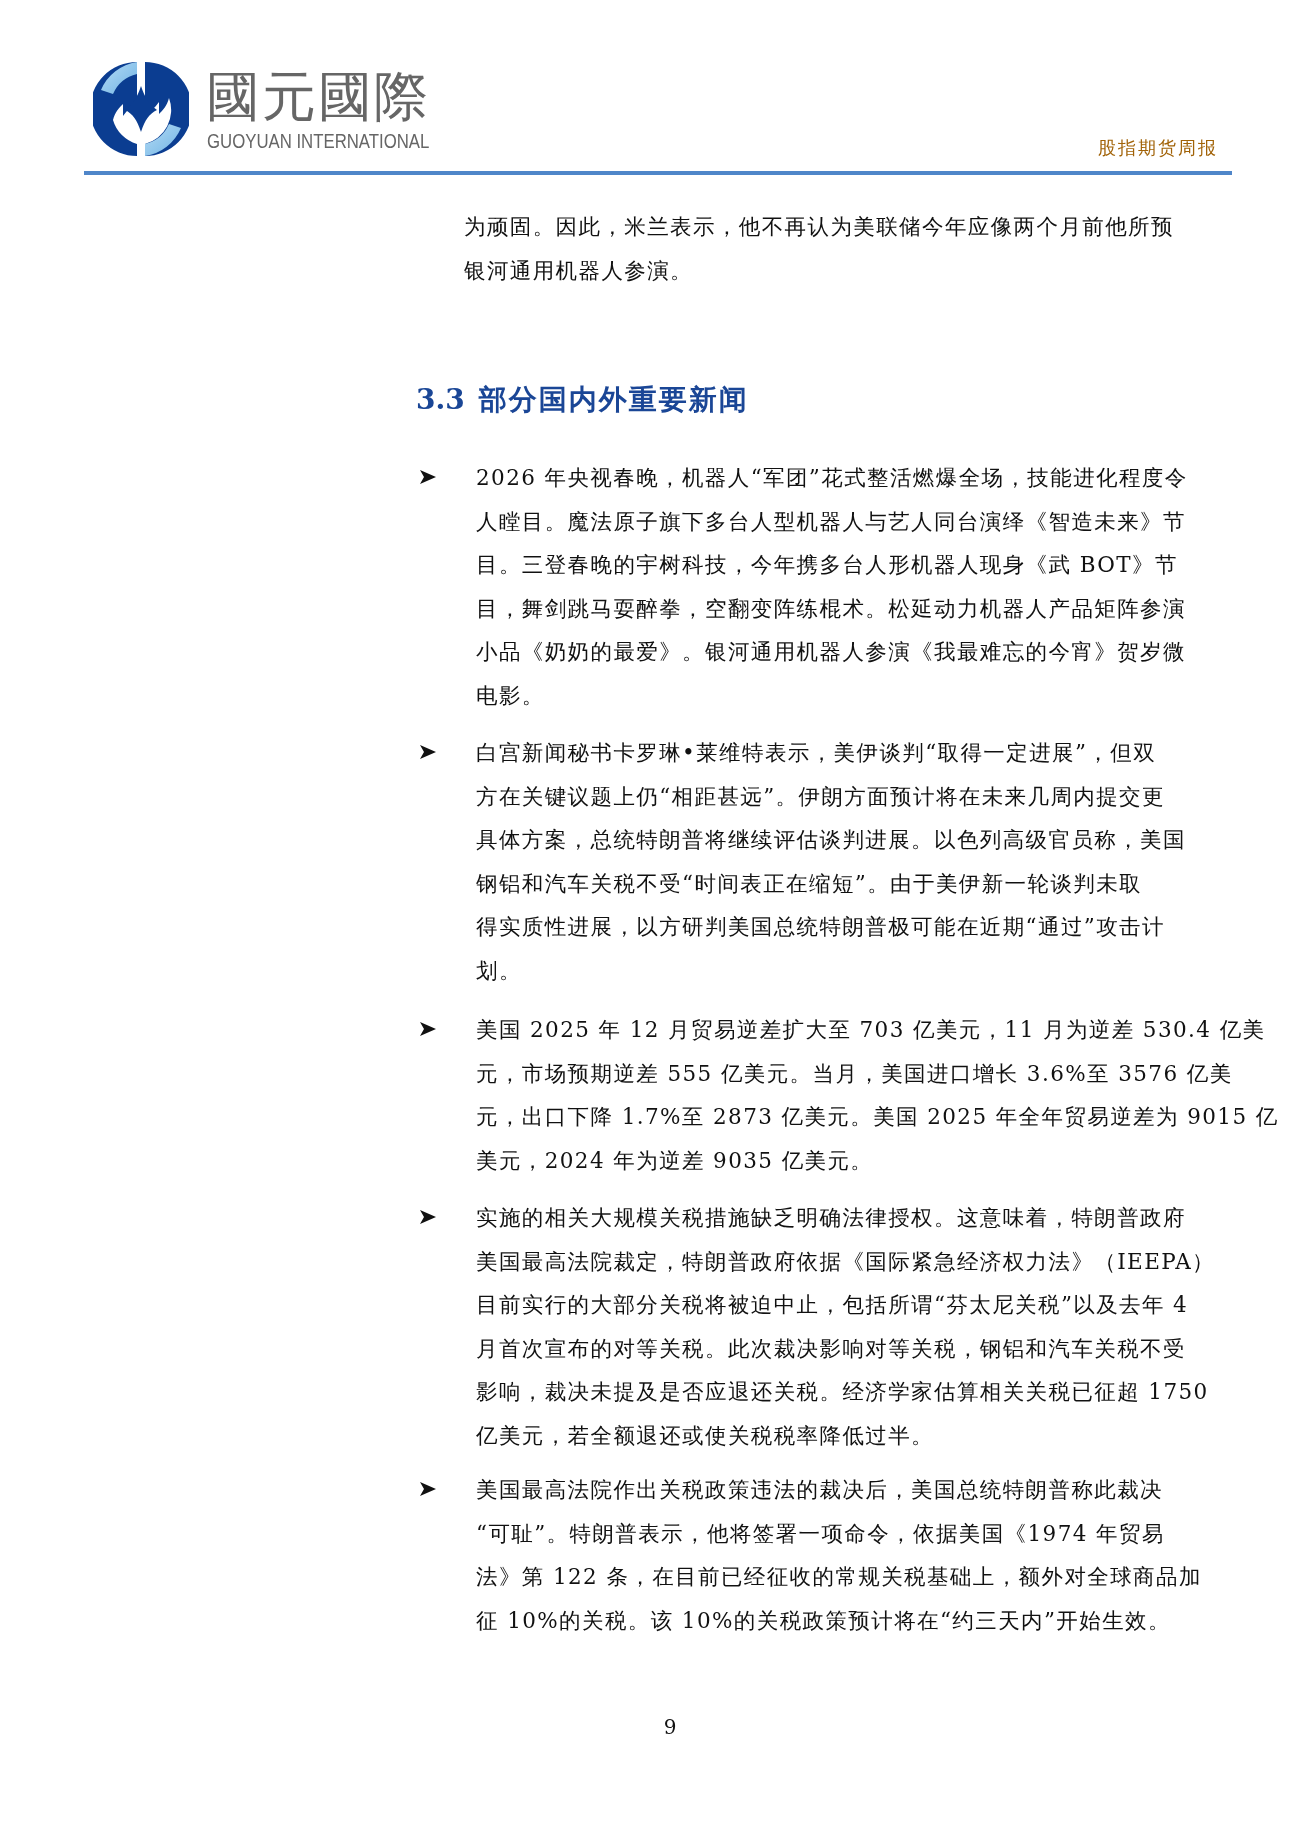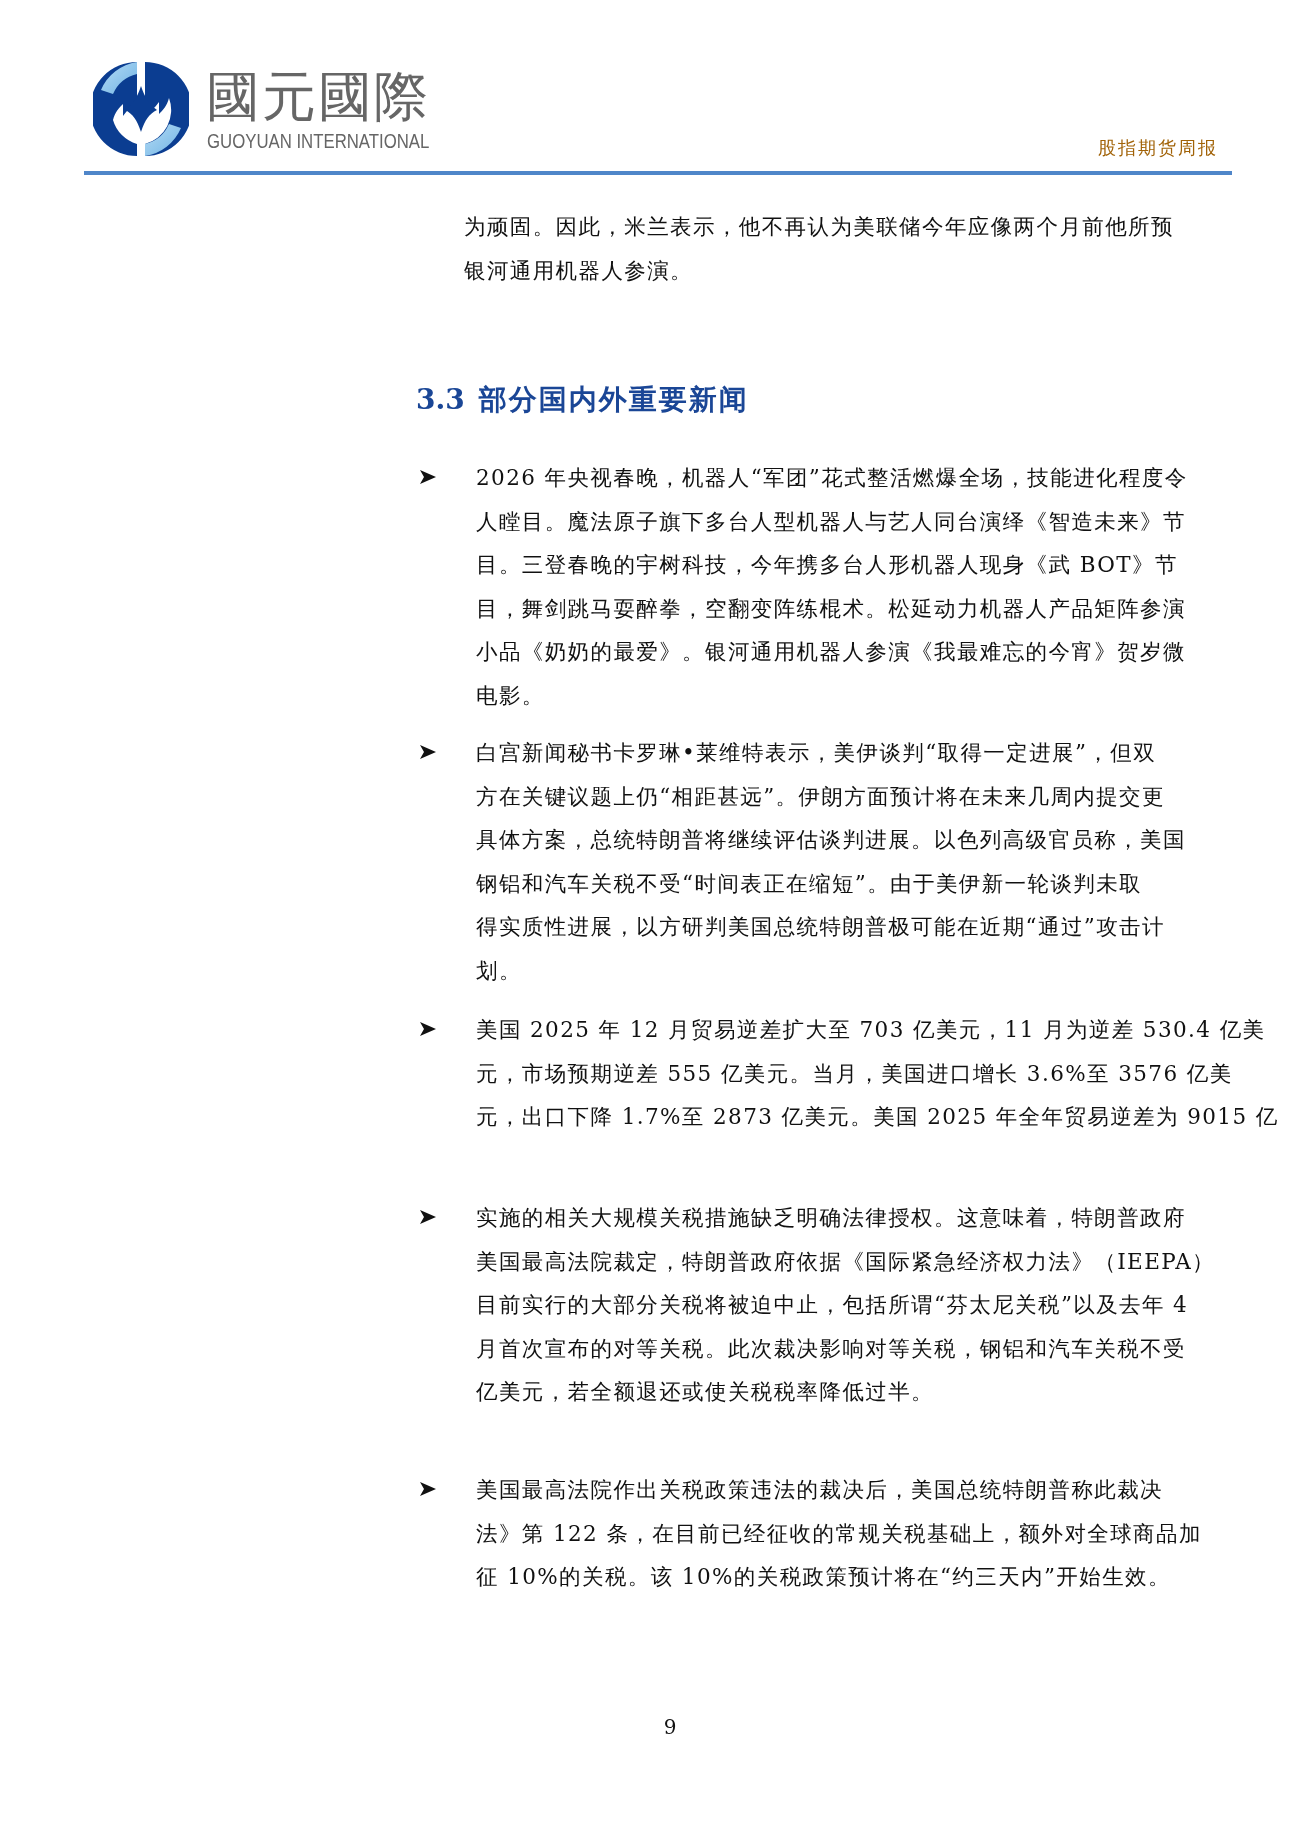--- a/index.html
+++ b/index.html
@@ -94,40 +94,43 @@
 </div>
 
 <div class="bullet" style="top:1008px;">
   <svg class="bullet-mark" viewBox="0 0 20 20">
       <path d="M2 3 L18 10 L2 17 L6 10 Z" fill="#111"></path>
     </svg>
   <div class="bullet-body">
     <span class="para-line">美国 2025 年 12 月贸易逆差扩大至 703 亿美元，11 月为逆差 530.4 亿美</span>
     <span class="para-line">元，市场预期逆差 555 亿美元。当月，美国进口增长 3.6%至 3576 亿美</span>
     <span class="para-line">元，出口下降 1.7%至 2873 亿美元。美国 2025 年全年贸易逆差为 9015 亿</span>
+    <span class="para-line">美元，2024 年为逆差 9035 亿美元。</span>
   </div>
 </div>
 
 <div class="bullet" style="top:1196px;">
   <svg class="bullet-mark" viewBox="0 0 20 20">
       <path d="M2 3 L18 10 L2 17 L6 10 Z" fill="#111"></path>
     </svg>
   <div class="bullet-body">
     <span class="para-line">实施的相关大规模关税措施缺乏明确法律授权。这意味着，特朗普政府</span>
     <span class="para-line">美国最高法院裁定，特朗普政府依据《国际紧急经济权力法》（IEEPA）</span>
     <span class="para-line">目前实行的大部分关税将被迫中止，包括所谓“芬太尼关税”以及去年 4</span>
     <span class="para-line">月首次宣布的对等关税。此次裁决影响对等关税，钢铝和汽车关税不受</span>
+    <span class="para-line">影响，裁决未提及是否应退还关税。经济学家估算相关关税已征超 1750</span>
     <span class="para-line">亿美元，若全额退还或使关税税率降低过半。</span>
   </div>
 </div>
 
 <div class="bullet" style="top:1468px;">
   <svg class="bullet-mark" viewBox="0 0 20 20">
       <path d="M2 3 L18 10 L2 17 L6 10 Z" fill="#111"></path>
     </svg>
   <div class="bullet-body">
     <span class="para-line">美国最高法院作出关税政策违法的裁决后，美国总统特朗普称此裁决</span>
+    <span class="para-line">“可耻”。特朗普表示，他将签署一项命令，依据美国《1974 年贸易</span>
     <span class="para-line">法》第 122 条，在目前已经征收的常规关税基础上，额外对全球商品加</span>
     <span class="para-line">征 10%的关税。该 10%的关税政策预计将在“约三天内”开始生效。</span>
   </div>
 </div>
 
 <div class="page-number">9</div>
 
 </body></html>

